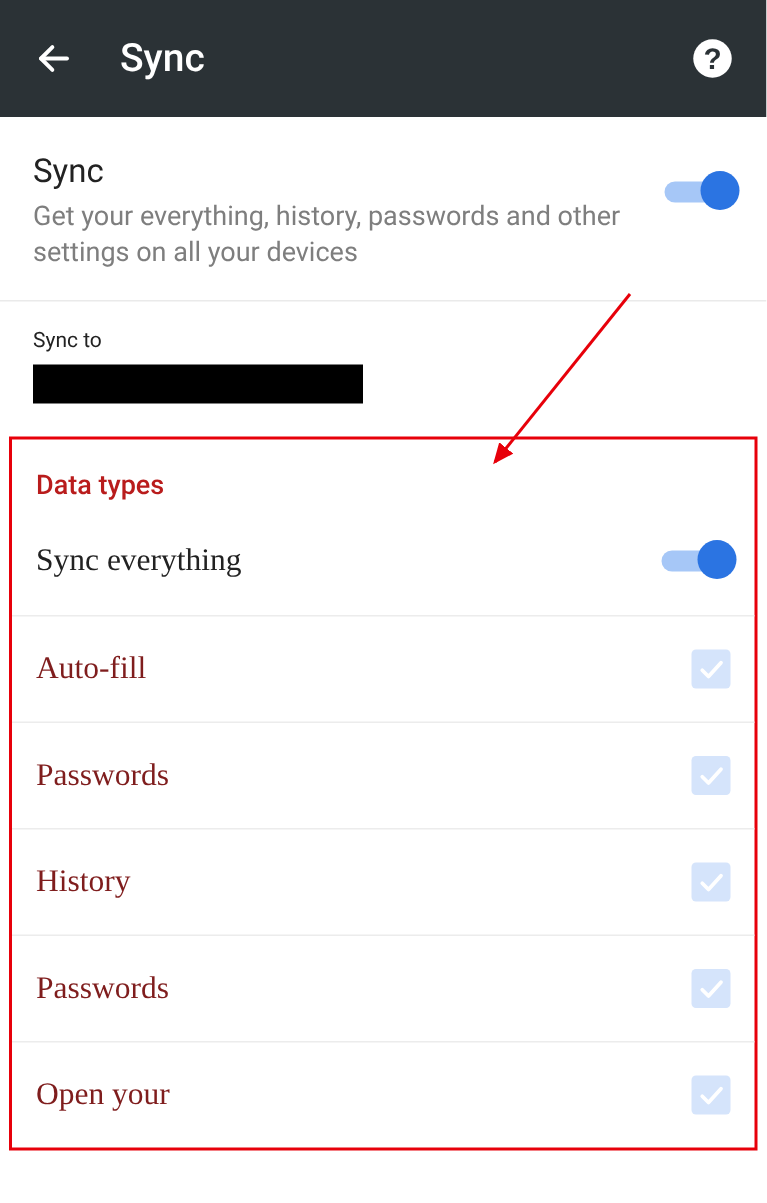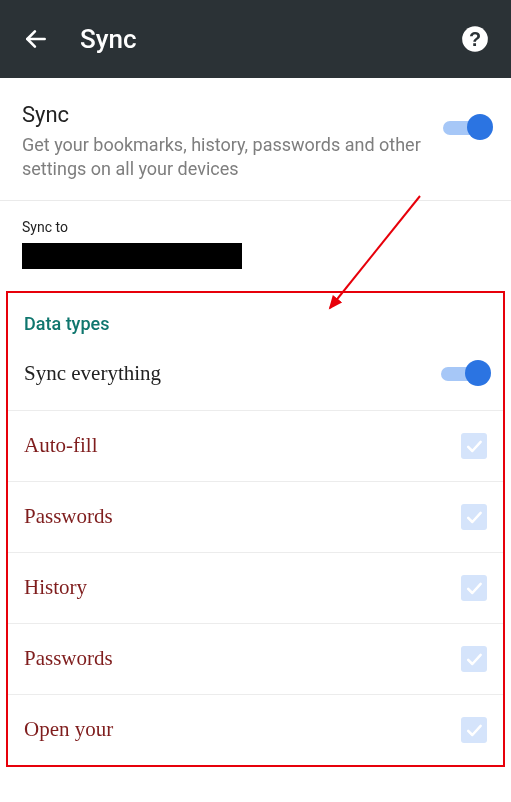--- a/index.html
+++ b/index.html
@@ -99,21 +99,21 @@
     .redacted {
       width: 220px;
       height: 26px;
       background: #000;
     }
     .data-types-box {
       border: 2px solid #e7000a;
       margin: 10px 6px 0 6px;
     }
     .dt-header {
-      color: #0f766e;
+      color: #b91c1c;
       font-size: 18px;
       font-weight: 500;
       padding: 20px 16px 4px 16px;
     }
     .dt-row {
       display: flex;
       align-items: center;
       justify-content: space-between;
       padding: 22px 16px;
       border-bottom: 1px solid #ececec;
@@ -161,21 +161,21 @@
       <text x="12" y="18" text-anchor="middle" font-size="17" font-weight="bold" fill="#2b3236" font-family="Arial">?</text>
     </svg>
   </div>
 </div>
 
 <div class="content">
 
   <div class="sync-section">
     <div class="sync-text">
       <div class="sync-title">Sync</div>
-      <div class="sync-sub">Get your bookmarks, history, passwords and other settings on all your devices</div>
+      <div class="sync-sub">Get your everything, history, passwords and other settings on all your devices</div>
     </div>
     <div class="switch">
       <div class="switch-track"></div>
       <div class="switch-thumb"></div>
     </div>
   </div>
 
   <div class="sync-to">
     <div class="sync-to-label">Sync to</div>
     <div class="redacted"></div>

